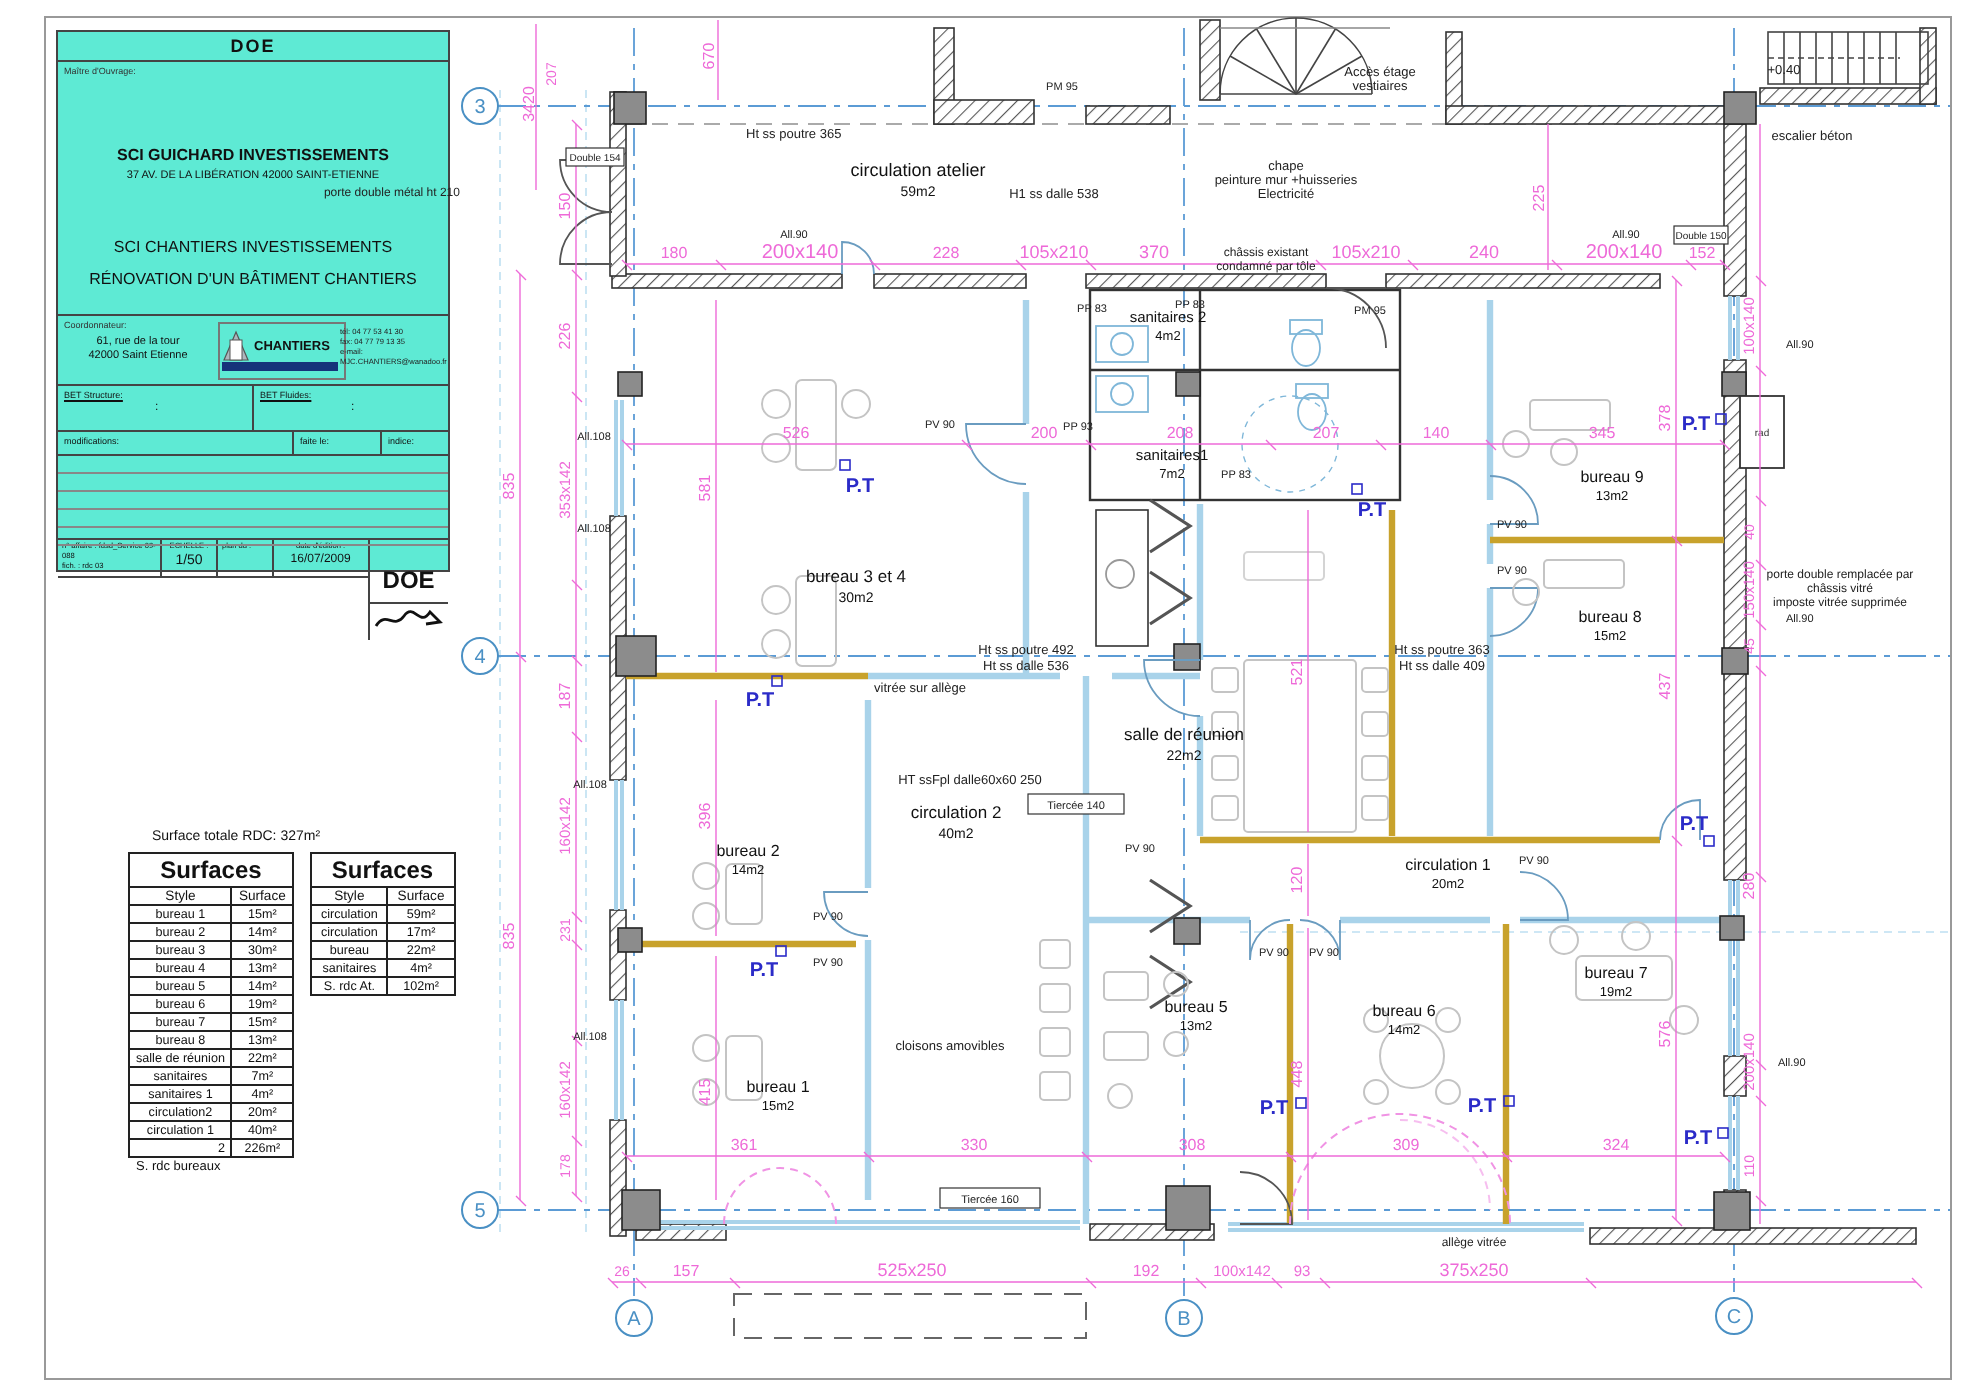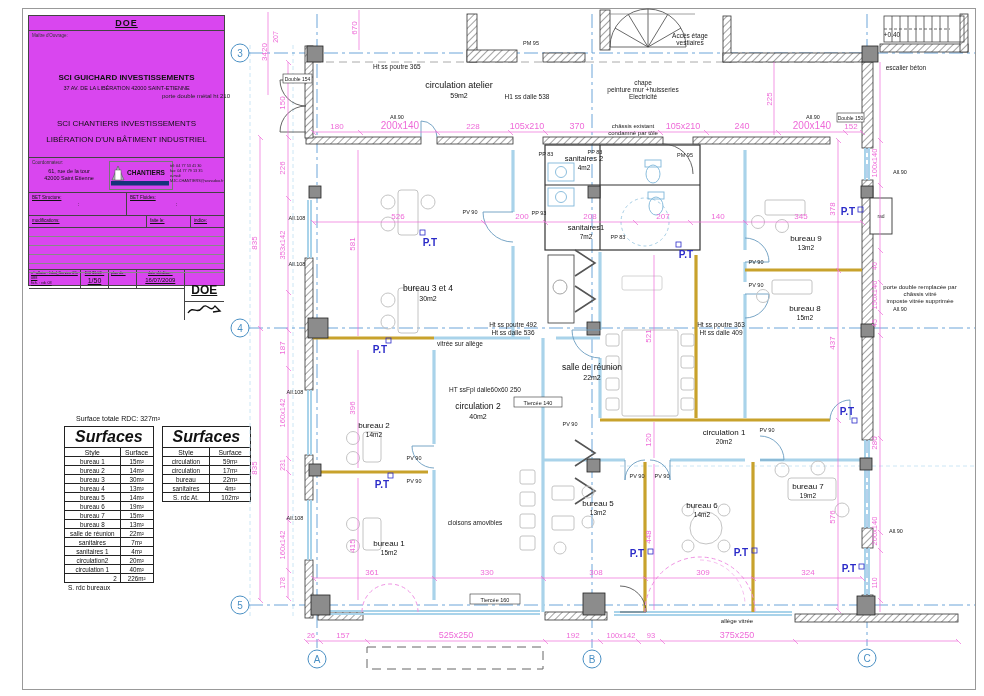--- a/index.html
+++ b/index.html
@@ -1,21 +1,21 @@
 <!DOCTYPE html>
 <html><head>
 <meta charset="utf-8">
 <style>
   html,body{margin:0;padding:0;}
   body{width:984px;height:696px;position:relative;background:#fff;
        font-family:"Liberation Sans",sans-serif;color:#111;overflow:hidden;}
   .frame{position:absolute;left:22px;top:8px;width:952px;height:680px;border:1px solid #999;}
   
   .titleblock{position:absolute;left:28px;top:15px;width:197px;height:271px;
-              border:1px solid #444;background:#d946ef;box-sizing:border-box;font-size:6px;text-decoration:underline;}
+              border:1px solid #444;background:#5eead4;box-sizing:border-box;font-size:6px;}
   .tb-header{height:14px;border-bottom:1px solid #444;display:flex;align-items:center;justify-content:center;
              font-weight:bold;font-size:9px;letter-spacing:1px;}
   .tb-client{height:126px;border-bottom:1px solid #444;position:relative;}
   .tb-tinylabel{position:absolute;left:3px;top:2px;font-size:4.5px;color:#333;}
   .tb-clientname{position:absolute;top:42px;width:100%;text-align:center;font-size:8px;font-weight:bold;}
   .tb-clientaddr{position:absolute;top:54px;width:100%;text-align:center;font-size:5.5px;}
   .tb-proj1{position:absolute;top:88px;width:100%;text-align:center;font-size:8px;}
   .tb-proj2{position:absolute;top:104px;width:100%;text-align:center;font-size:8px;}
   .tb-coord{height:34px;border-bottom:1px solid #444;position:relative;}
   .tb-coord .addr{position:absolute;left:4px;top:10px;width:72px;text-align:center;font-size:5.5px;line-height:7px;}
@@ -46,39 +46,39 @@
   .tb-title .pt{flex:1;text-align:center;font-size:10.5px;letter-spacing:0.5px;}
   .tb-bright{width:40px;border-left:1px solid #444;display:flex;flex-direction:column;}
   .tb-doe{height:32px;border-bottom:1px solid #444;display:flex;align-items:flex-end;justify-content:center;
           font-weight:bold;font-size:12px;padding-bottom:4px;box-sizing:border-box;}
   .tb-sig{flex:1;position:relative;}
   
   .surf-area{position:absolute;left:64px;top:415px;width:180px;font-size:7px;}
   .surf-total{font-size:7px;margin-bottom:4px;margin-left:12px;}
   .surf-flex{display:flex;align-items:flex-start;gap:8px;}
   table.surf{border-collapse:collapse;background:#fff;}
-  table.surf th{border:1.5px solid #222;font-size:16px;padding:1px 10px;font-style:italic;}
+  table.surf th{border:1.5px solid #222;font-size:12px;padding:1px 10px;}
   table.surf td{border:1px solid #222;font-size:6.3px;padding:0 3px;text-align:center;height:8px;}
   table.surf tr.head td{font-size:6.8px;}
   .t1-footer{font-size:6.5px;margin-top:1px;margin-left:4px;}
   text{font-family:"Liberation Sans",sans-serif;}
 </style>
 </head>
 <body>
 
 <div class="frame"></div>
 
 <div class="titleblock">
   <div class="tb-header">DOE</div>
   <div class="tb-client">
     <div class="tb-tinylabel">Maître d'Ouvrage:</div>
     <div class="tb-clientname">SCI GUICHARD INVESTISSEMENTS</div>
     <div class="tb-clientaddr">37 AV. DE LA LIBÉRATION 42000 SAINT-ETIENNE</div>
     <div class="tb-proj1">SCI CHANTIERS INVESTISSEMENTS</div>
-    <div class="tb-proj2">LIBÉRATION D'UN BÂTIMENT INDUSTRIEL</div>
+    <div class="tb-proj2">RÉNOVATION D'UN BÂTIMENT CHANTIERS</div>
   </div>
   <div class="tb-coord">
     <div class="tb-tinylabel">Coordonnateur:</div>
     <div class="addr">
       <div>61, rue de la tour</div>
       <div>42000 Saint Etienne</div>
     </div>
     <div class="tb-logo">
       <svg width="60" height="25" viewBox="0 0 60 25">
         <polygon points="2,18 8,4 14,18" fill="#aeb6bd" stroke="#555" stroke-width="0.6"></polygon>

